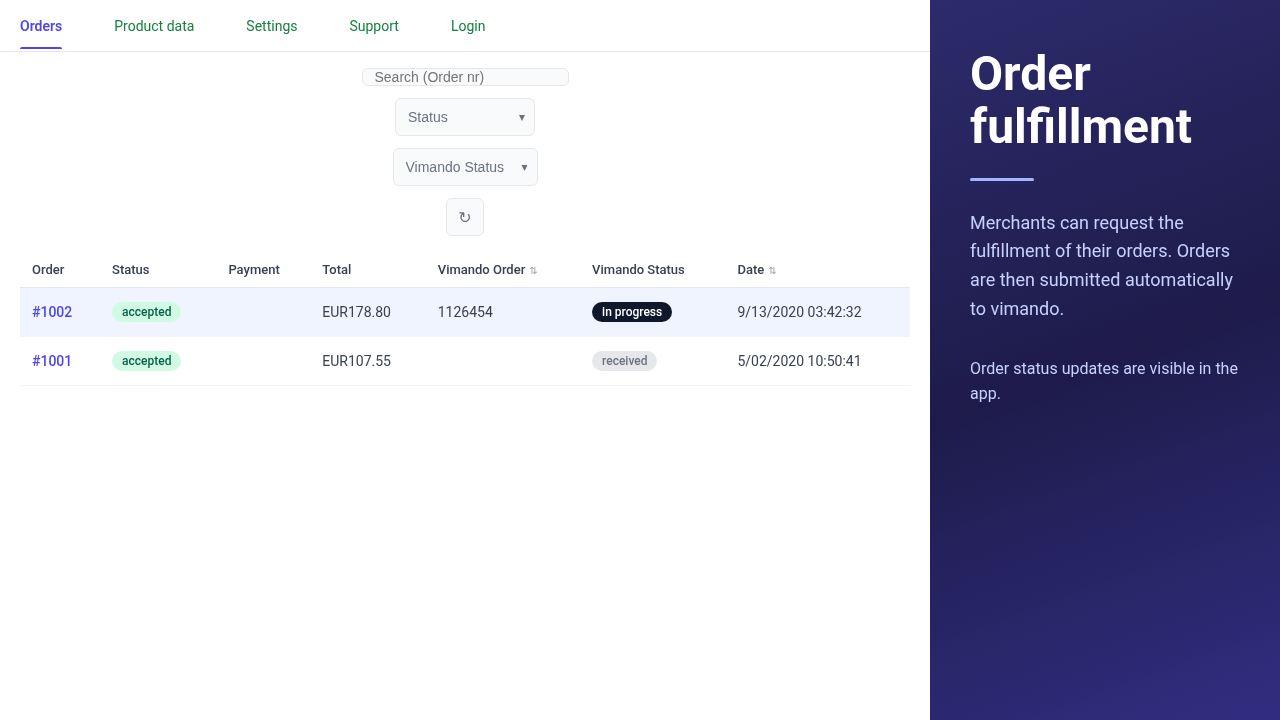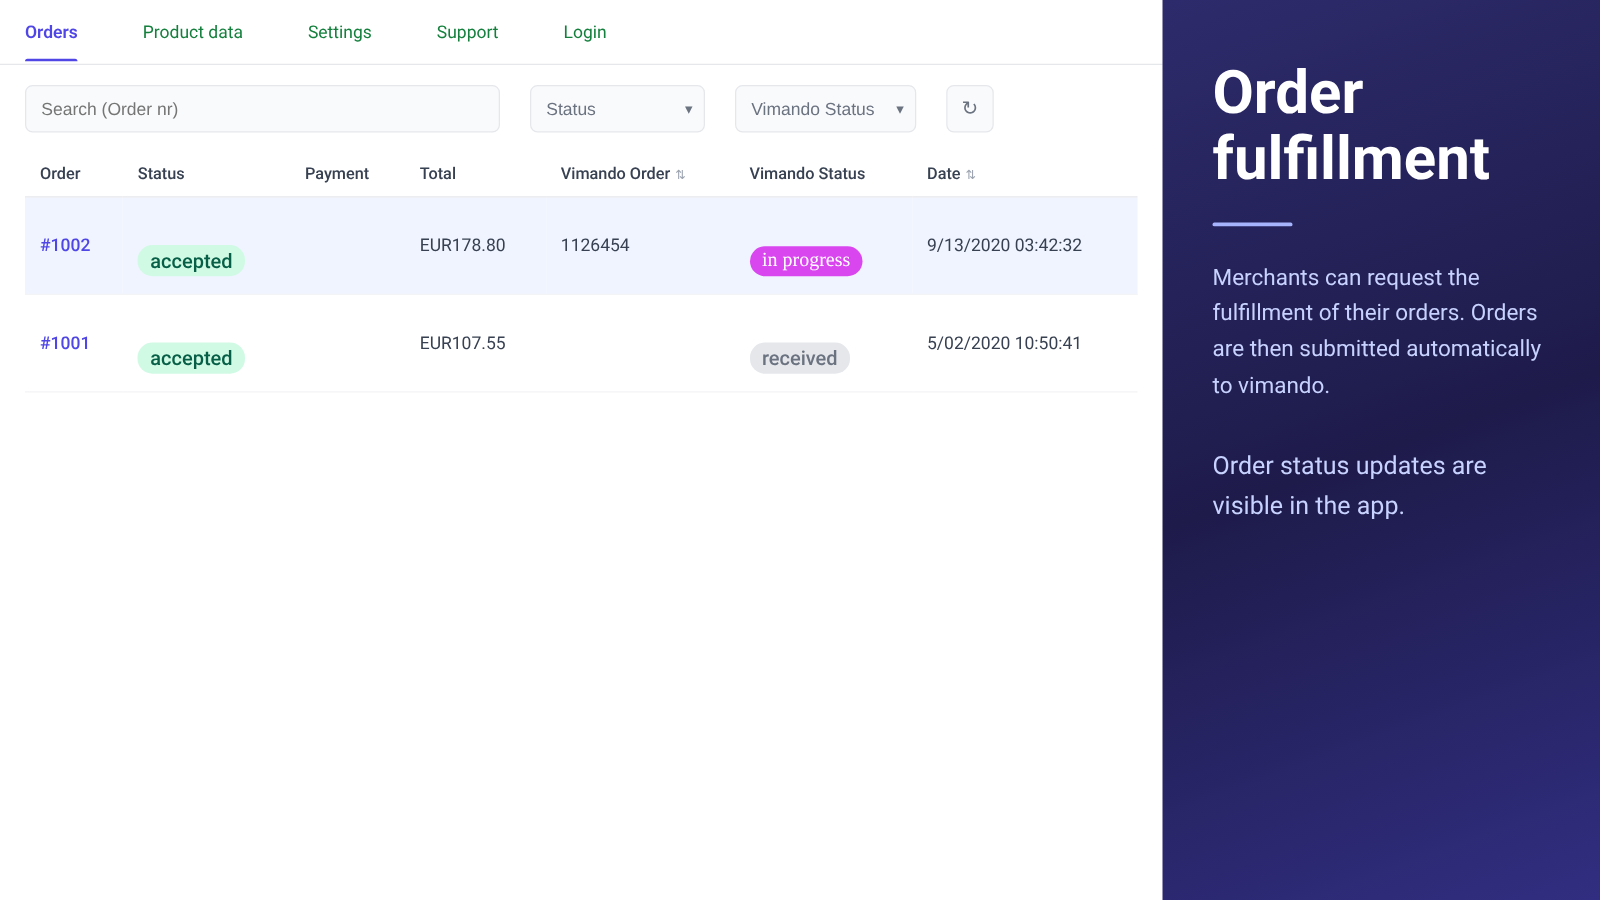--- a/index.html
+++ b/index.html
@@ -50,23 +50,24 @@
       left: 0;
       right: 0;
       height: 2px;
       background: #4f46e5;
       border-radius: 2px 2px 0 0;
     }
 
     
     .toolbar {
       display: flex;
-      align-items: flex-end;
-      gap: 24px;
+      align-items: center;
+      gap: 12px;
       padding: 16px 20px;
+      flex-direction: column;
     }
     .search-input {
       flex: 1;
       max-width: 380px;
       height: 38px;
       border: 1px solid #e5e7eb;
       border-radius: 6px;
       padding: 0 12px;
       font-size: 14px;
       color: #9ca3af;
@@ -154,32 +155,30 @@
     .order-link {
       color: #4f46e5;
       font-weight: 500;
       cursor: pointer;
     }
 
     .badge {
       display: inline-block;
       padding: 3px 10px;
       border-radius: 12px;
-      font-size: 16px;
+      font-size: 12px;
       font-weight: 500;
-      margin-top: 24px;
     }
     .badge-accepted {
       background: #d1fae5;
       color: #065f46;
     }
     .badge-in-progress {
-      background: #d946ef;
+      background: #0f172a;
       color: #fff;
-      font-family: Liberation Serif, serif;
     }
     .badge-received {
       background: #e5e7eb;
       color: #6b7280;
     }
 
     
     .right-panel {
       flex: 0 0 350px;
       background: linear-gradient(160deg, #2d2b6b 0%, #1e1b4b 50%, #312e81 100%);
@@ -205,21 +204,21 @@
     }
 
     .panel-text {
       font-size: 18px;
       color: #c7d2fe;
       line-height: 1.6;
       margin-bottom: 32px;
     }
 
     .panel-text-secondary {
-      font-size: 20px;
+      font-size: 16px;
       color: #c7d2fe;
       line-height: 1.6;
     }
   </style>
 </head>
 <body>
 
 <div class="left-panel">
 
   <nav class="nav">

